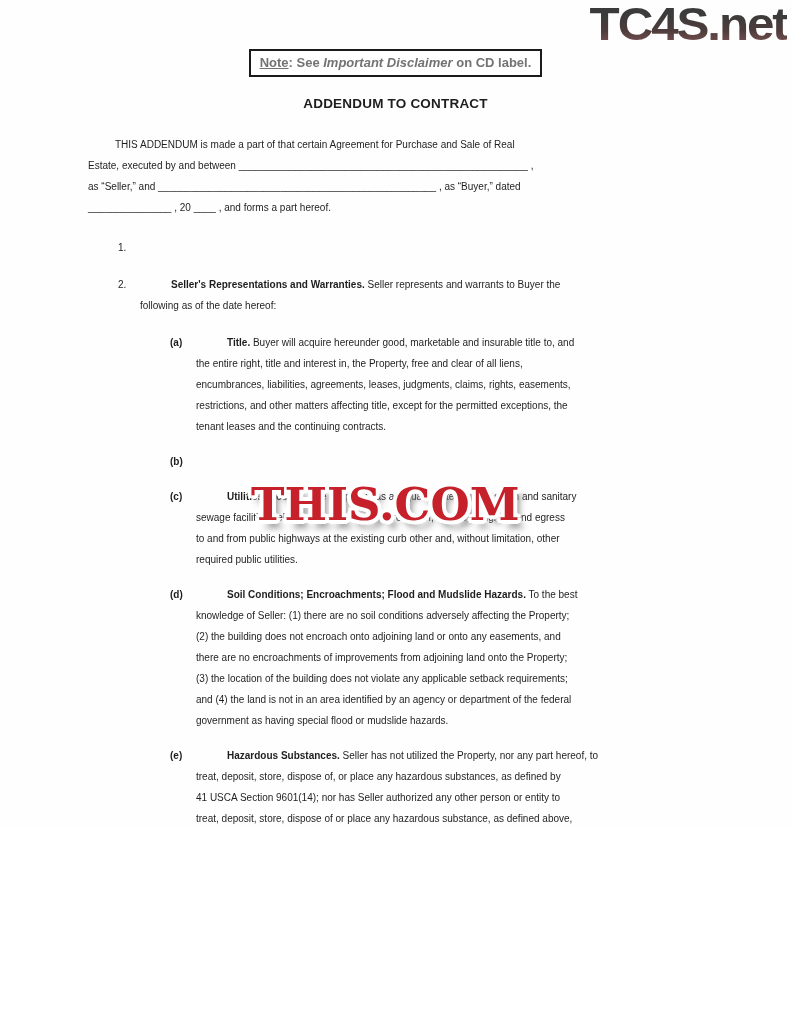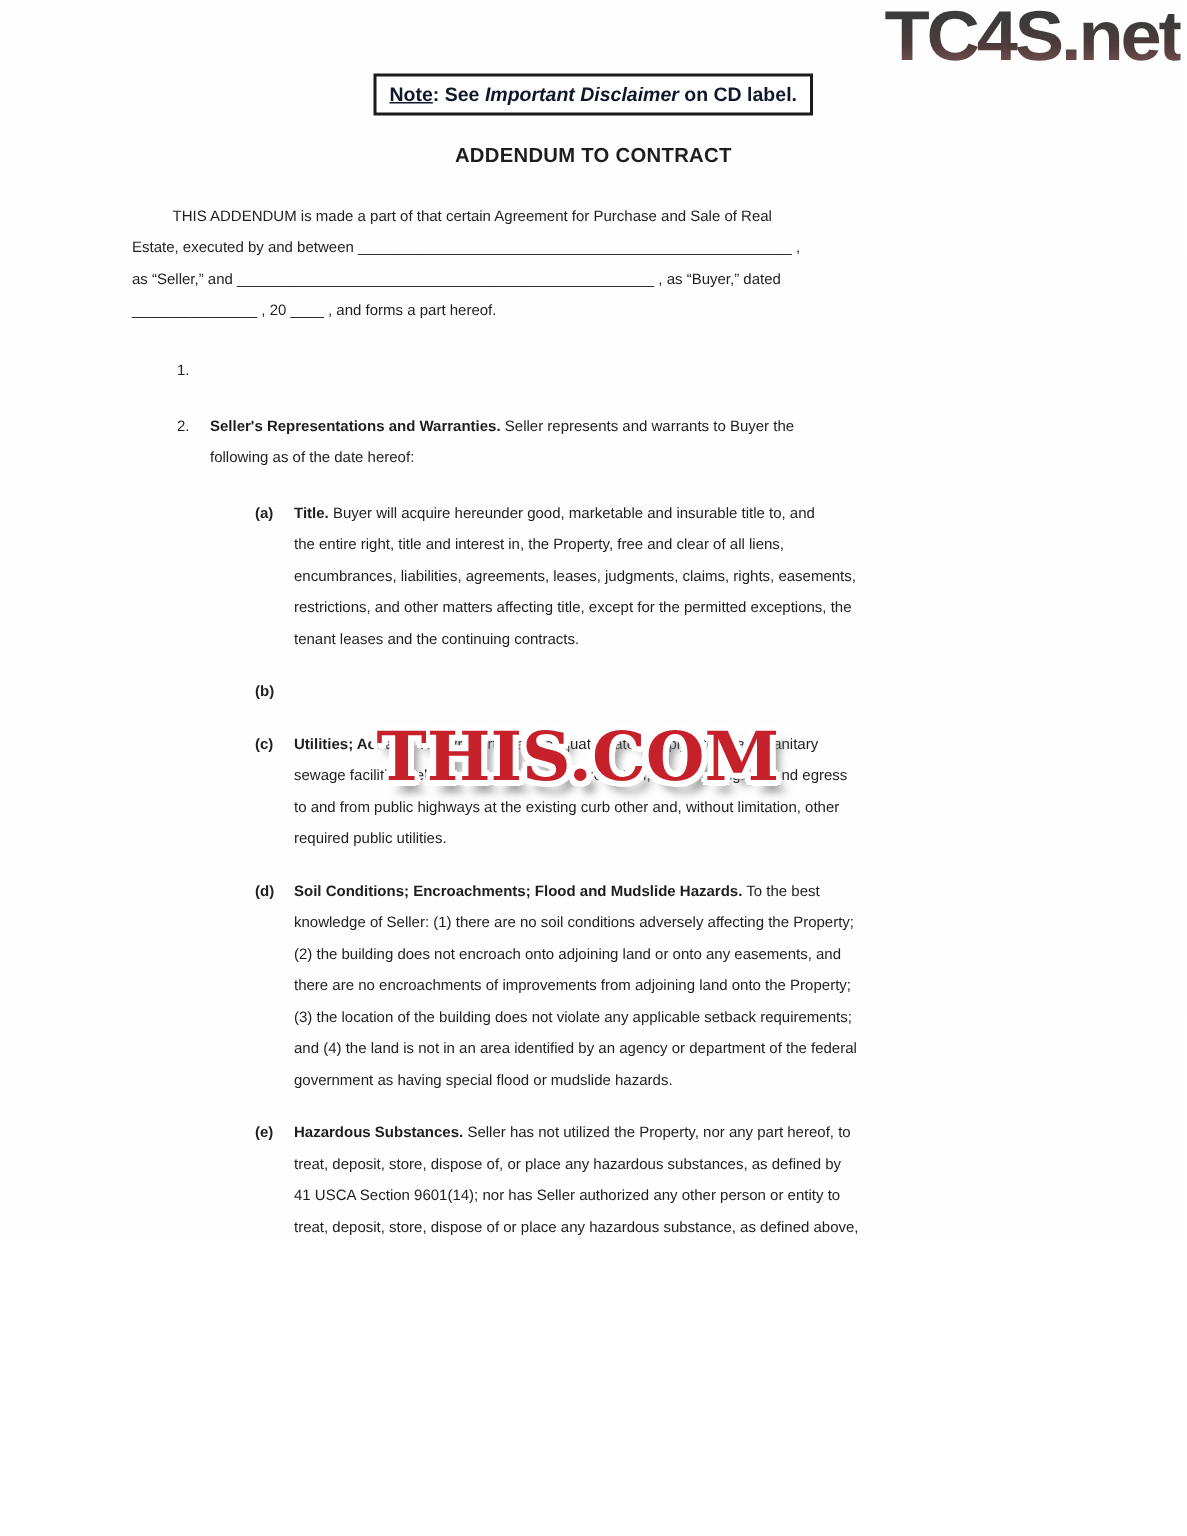--- a/index.html
+++ b/index.html
@@ -15,41 +15,41 @@
     font-size:47px; letter-spacing:-2px; line-height:1;
     background:linear-gradient(180deg,#3b3b3b 30%,#4e3c3c 65%,#7a5252 95%);
     -webkit-background-clip:text; background-clip:text; color:transparent;
     transform:scaleX(1.05); transform-origin:top right;
   }
 
   
   .note-wrap { position:absolute; top:49px; left:0; width:100%; text-align:center; }
   .note-box {
     display:inline-block; border:2px solid #1b1b1b; padding:4px 9px 5px;
-    font-size:13px; font-weight:bold; color:#0f172a; background:#fff;
+    font-size:13px; font-weight:bold; color:#737373; background:#fff;
   }
   .note-label { text-decoration:underline; }
   .note-em { font-style:italic; }
 
   .doc-title {
     position:absolute; top:96px; left:0; width:100%; text-align:center;
     font-size:13.5px; font-weight:bold; letter-spacing:0.2px; margin:0;
   }
 
   .content { position:absolute; left:88px; top:134px; width:660px; font-size:10px; line-height:21px; }
   .intro { margin:0 0 19px 0; white-space:pre; text-indent:27px; }
 
   .olist { margin-left:30px; }
   .oitem { display:flex; margin-bottom:16px; }
   .oitem .marker { flex:none; width:22px; }
   .sublist { margin-left:52px; margin-top:16px; }
   .subitem { display:flex; margin-bottom:14px; }
   .subitem .marker { flex:none; width:26px; font-weight:bold; }
   .text { white-space:pre; margin:0; }
-  .b { font-weight:bold; }
+  .b { font-weight:bold;margin-left:31px; }
 
   
   .wm-center {
     position:absolute; top:478px; left:251px;
     font-family:"DejaVu Serif", serif; font-weight:bold;
     font-size:45px; line-height:1.2; letter-spacing:0px;
     color:#c6202a;
     text-shadow:
       -3px 0 0 #fff, 3px 0 0 #fff, 0 -3px 0 #fff, 0 3px 0 #fff,
       -3px -3px 0 #fff, 3px -3px 0 #fff, -3px 3px 0 #fff, 3px 3px 0 #fff,

